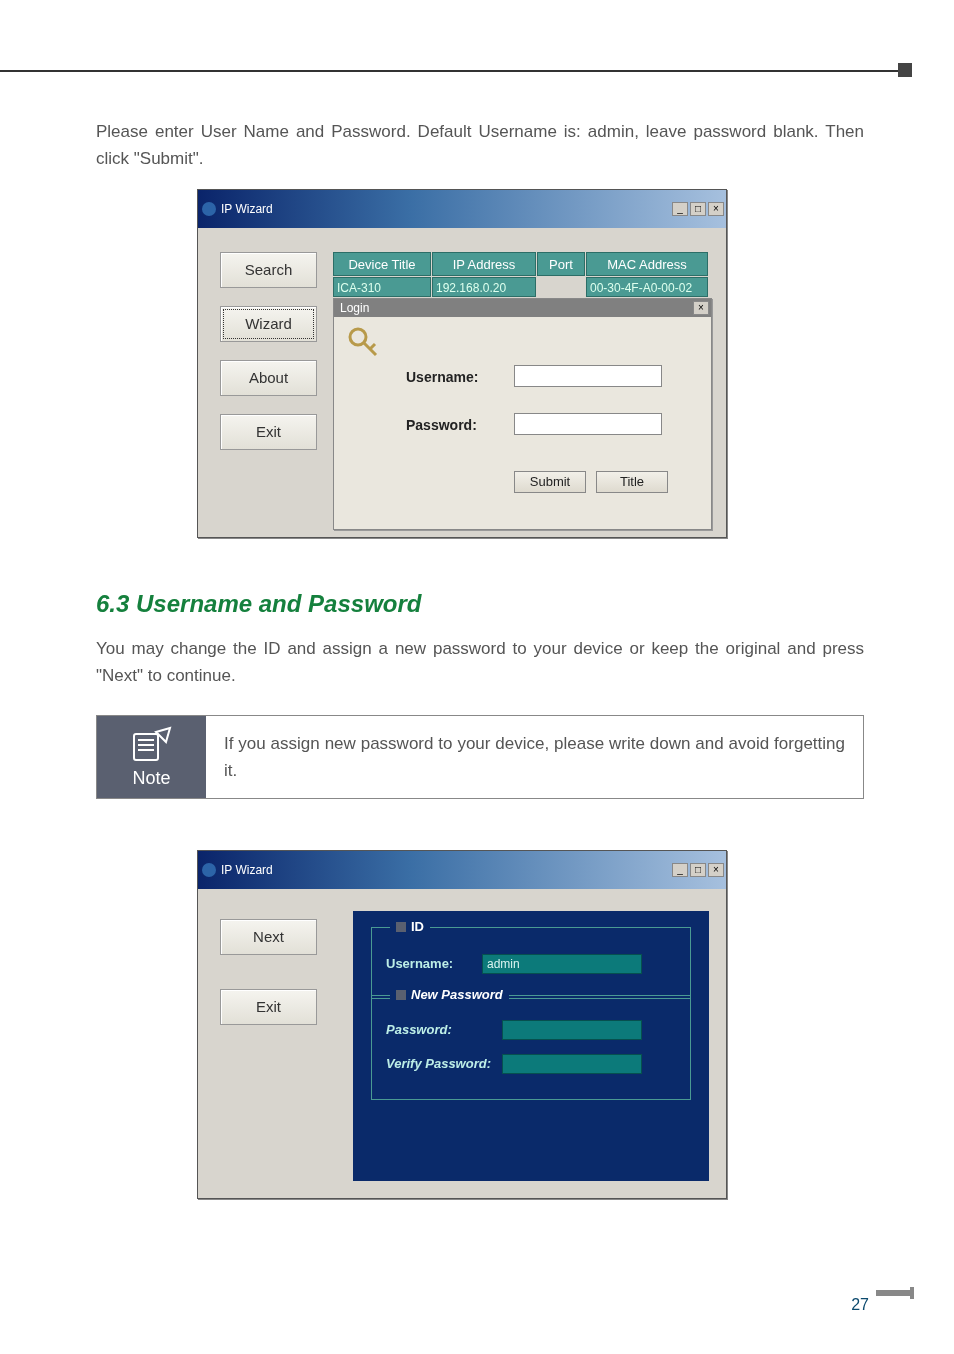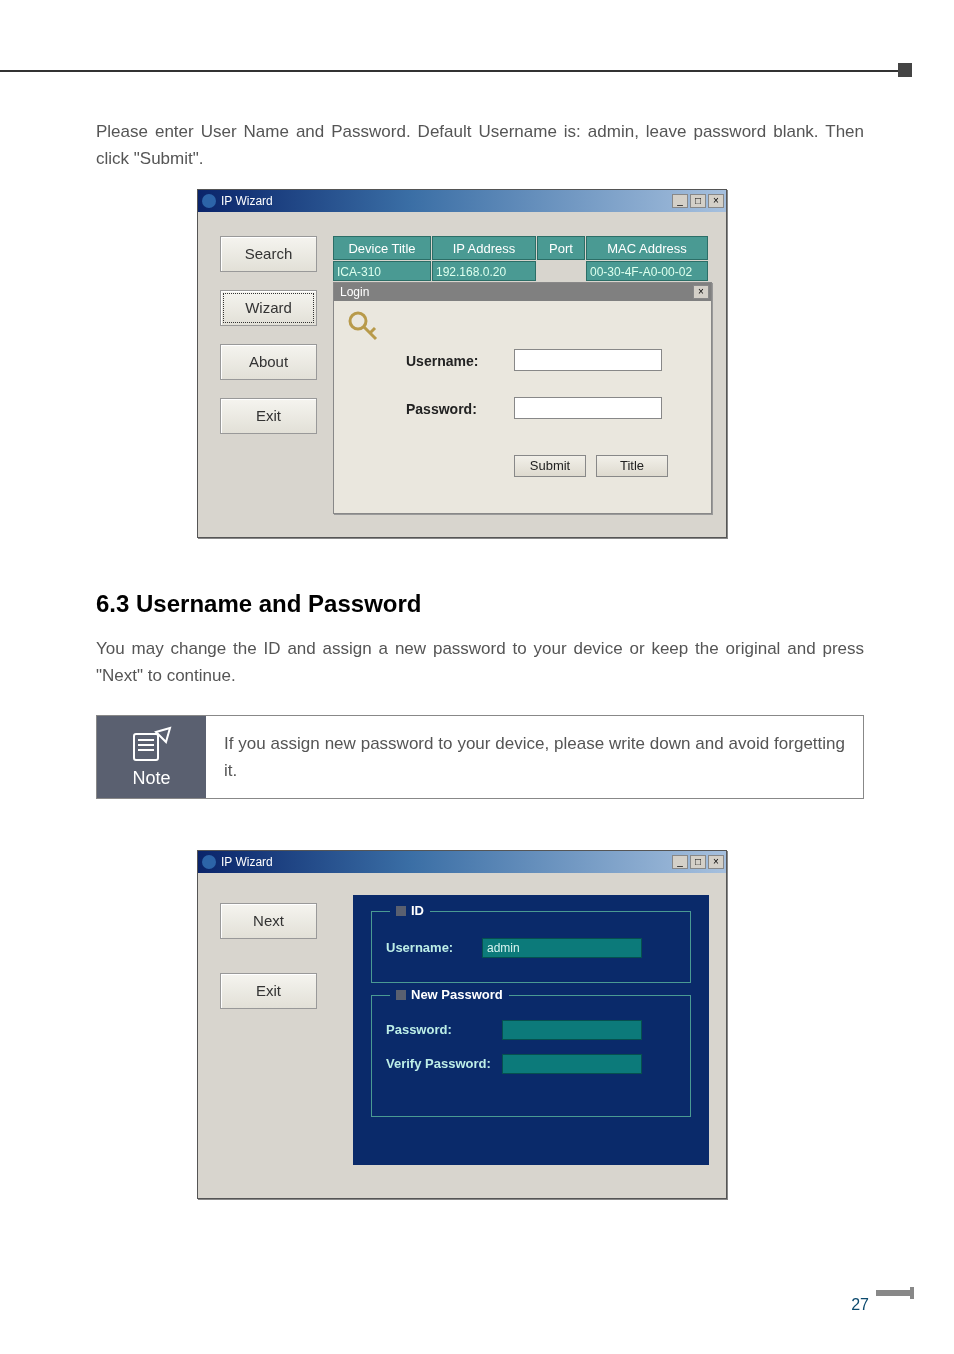--- a/index.html
+++ b/index.html
@@ -40,21 +40,22 @@
     line-height: 1.6;
     text-align: justify;
   }
   .p1 { top: 118px; }
   .h2 {
     position: absolute;
     left: 96px;
     top: 590px;
     font-size: 24px;
     font-weight: bold;
-    color: #000000;
+    color: #15803d;
+    font-style: italic;
   }
   .p2 { top: 635px; }
   .note-box {
     position: absolute;
     left: 96px;
     top: 715px;
     right: 90px;
     border: 1px solid #888;
     display: flex;
     align-items: stretch;
@@ -84,21 +85,21 @@
   .win {
     position: absolute;
     border: 1px solid #555;
     background: #d8d5ce;
     box-shadow: 1px 1px 0 #888;
   }
   .win1 { left: 197px; top: 189px; width: 528px; height: 347px; }
   .win2 { left: 197px; top: 850px; width: 528px; height: 347px; }
 
   .titlebar {
-    height: 22px;
+    height: 38px;
     background: linear-gradient(to right, #0a246a 0%, #3a6ea5 40%, #a6c0de 100%);
     display: flex;
     align-items: center;
     padding: 0 2px 0 4px;
     color: #fff;
     font-size: 12px;
   }
   .titlebar .app-icon {
     width: 14px; height: 14px;
     background: #2c64a8;
@@ -250,21 +251,21 @@
     background: #0a2a6a;
   }
   .fieldset {
     position: absolute;
     border: 1px solid #4a9a93;
     left: 18px;
     right: 18px;
     box-sizing: border-box;
   }
   .fs1 { top: 16px; height: 72px; }
-  .fs2 { top: 100px; height: 122px; }
+  .fs2 { top: 84px; height: 105px; font-style: italic; }
   .legend {
     position: absolute;
     top: -9px;
     left: 18px;
     background: #0a2a6a;
     padding: 0 6px;
     color: #fff;
     font-size: 13px;
     font-weight: bold;
     display: flex;

